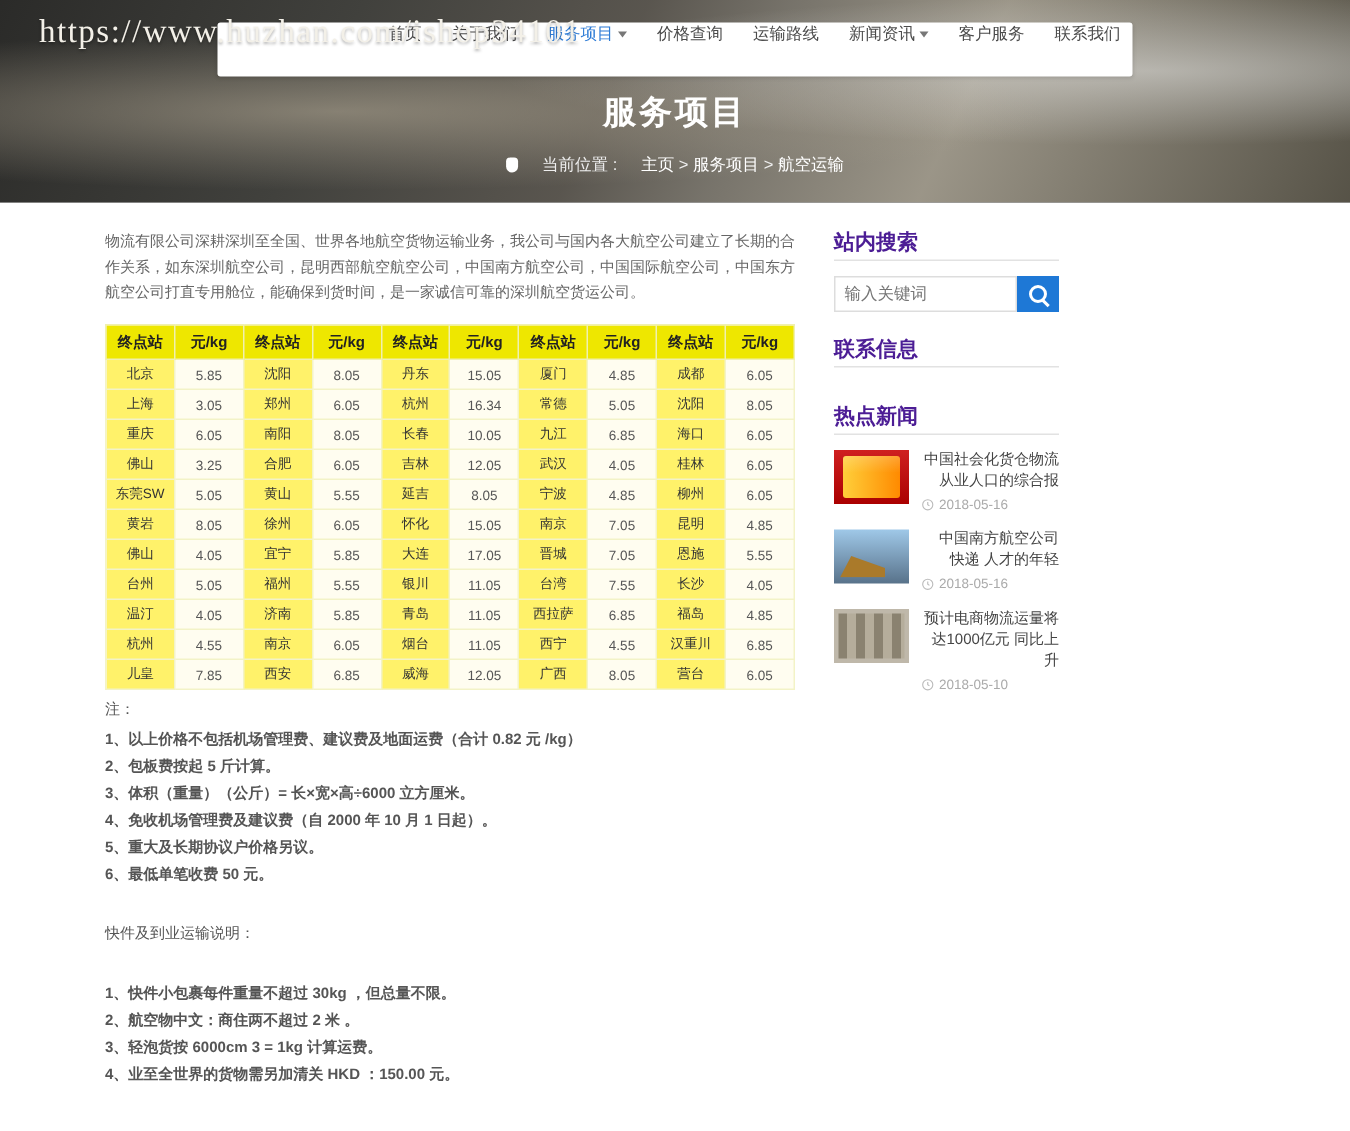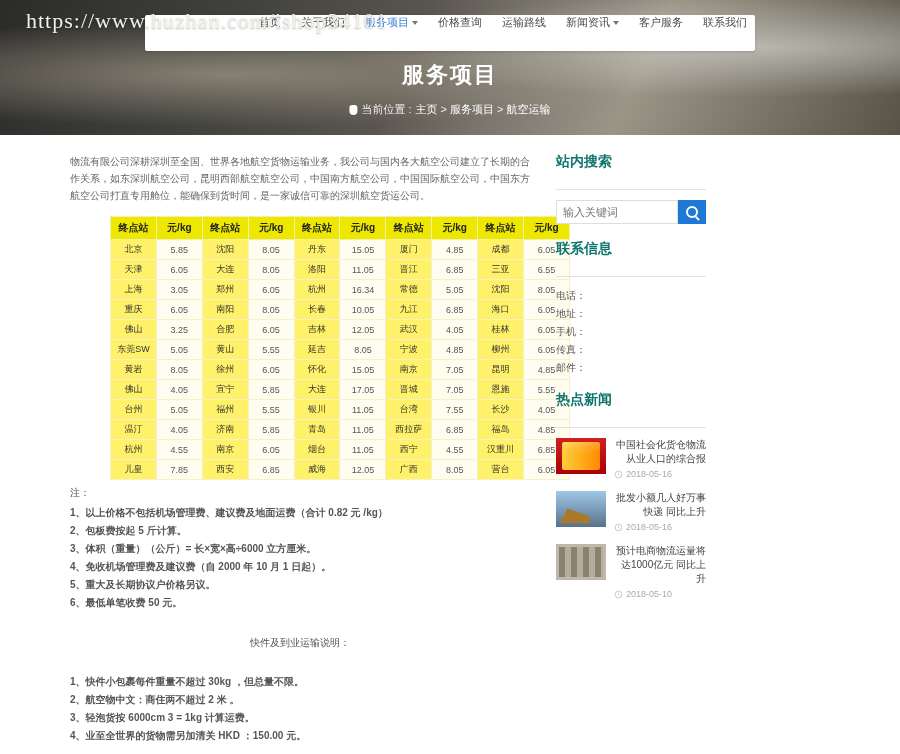--- a/index.html
+++ b/index.html
@@ -9,36 +9,36 @@
 .hero-bg { position: absolute; inset: 0; background:
   linear-gradient(115deg,#2a2a28 0%, #41413d 25%, #5b5750 45%, #7a766d 55%, #a09a8c 70%, #585448 100%);
   opacity: .95; }
 .hero-overlay { position:absolute; inset:0; background: radial-gradient(ellipse at 25% 55%, rgba(180,170,150,.6), rgba(0,0,0,0) 50%), radial-gradient(ellipse at 85% 35%, rgba(230,230,228,.55), rgba(0,0,0,0) 40%); }
 .topnav { position: absolute; top: 15px; left: 50%; transform: translateX(-50%); width: 610px; height: 36px; background: #fff; border-radius: 2px; display: flex; align-items: flex-start; justify-content: flex-end; padding: 0 8px; gap: 20px; box-shadow: 0 1px 3px rgba(0,0,0,.15); }
 .topnav a { font-size: 11px; color: #4b4b4b; text-decoration: none; display: inline-flex; align-items: center; gap:3px; }
 .topnav a.on { color:#2e7cd6; }
 .triangle { width:0;height:0;border-left:3px solid transparent;border-right:3px solid transparent;border-top:4px solid #777; display:inline-block;}
 .hero-center { position:absolute; left:50%; top:60px; transform:translateX(-50%); text-align:center; color:#fff; }
 .hero-title { font-size: 22px; font-weight: 600; letter-spacing: 2px; }
-.breadcrumb { font-size: 11px; margin-top: 12px; color:#eee; display:flex; align-items:center; justify-content:center; gap:4px;}
+.breadcrumb { font-size: 11px; margin-top: 12px; color:#eee; display:flex; align-items:center; justify-content:center; gap:16px;}
 .breadcrumb .loc-ico { width:8px;height:10px; background:#fff; border-radius: 4px 4px 6px 6px; display:inline-block;}
 .wrap { width: 760px; margin: 18px auto 0; display: flex; gap: 26px; }
 .main { width: 460px; }
 .side { width: 150px; }
 .intro { font-size: 10px; line-height: 1.7; color:#666; }
-.price-table { width: 100%; border-collapse: collapse; margin-top: 12px; table-layout: fixed; margin-left: 40px; }
+.price-table { width: 100%; border-collapse: collapse; margin-top: 12px; table-layout: fixed; }
 .price-table th { background:#eee700; color:#222; font-size:10px; font-weight:600; padding:4px 0; border:1px solid #f0f0b0; }
 .price-table td { font-size:9px; text-align:center; padding:3px 0; border:1px solid #f3f3c7; color:#555;}
 .price-table col.city { background:#fff26a; }
 .price-table col.val { background:#fffdf0; }
 .price-table tbody tr td.c { color:#333; }
 .notes { font-size:10px; color:#555; margin-top:6px; }
-.notes p, .notes div { margin-top:5px; line-height:1.7;text-align:center; }
+.notes p, .notes div { margin-top:5px; line-height:1.7; }
 .notes h6 { font-size:10px; font-weight:bold; margin-top:4px;}
-.side h3 { font-size:14px; color:#0f766e; font-weight:600; padding-bottom:18px; border-bottom:1px solid #e2e2e2; margin-bottom:10px;}
+.side h3 { font-size:14px; color:#4c1d95; font-weight:600; padding-bottom:2px; border-bottom:1px solid #e2e2e2; margin-bottom:10px;}
 .searchbox { display:flex; }
 .searchbox input { flex:1; border:1px solid #ddd; padding:5px 6px; font-size:11px; color:#999; min-width:0;}
 .searchbox button { width:28px; background:#1e78d6; border:none; color:#fff; display:flex;align-items:center;justify-content:center; cursor:pointer;}
 .mag { width:12px;height:12px; border:2px solid #fff; border-radius:50%; position:relative;}
 .mag::after{content:"";position:absolute;width:2px;height:6px;background:#fff;transform:rotate(-45deg);bottom:-5px;right:-2px;}
 .contact-list { font-size:10px; color:#555; line-height:1.8;}
 .news-item { display:flex; gap:8px; margin-bottom:12px;}
 .news-thumb { width:50px; height:36px; flex:none; }
 .news-thumb.t1 { background:linear-gradient(#cf2020,#a00); position:relative;}
 .news-thumb.t1::after{content:"";position:absolute;inset:4px 6px;background:linear-gradient(#fff3,#0000 40%),linear-gradient(90deg,#ffcf3a,#ff8a00);border-radius:2px;}
@@ -118,32 +118,20 @@
             <td class="c">沈阳</td>
             <td>8.05</td>
             <td class="c">丹东</td>
             <td>15.05</td>
             <td class="c">厦门</td>
             <td>4.85</td>
             <td class="c">成都</td>
             <td>6.05</td>
           </tr>
           <tr>
-            <td class="c">天津</td>
-            <td>6.05</td>
-            <td class="c">大连</td>
-            <td>8.05</td>
-            <td class="c">洛阳</td>
-            <td>11.05</td>
-            <td class="c">晋江</td>
-            <td>6.85</td>
-            <td class="c">三亚</td>
-            <td>6.55</td>
-          </tr>
-          <tr>
             <td class="c">上海</td>
             <td>3.05</td>
             <td class="c">郑州</td>
             <td>6.05</td>
             <td class="c">杭州</td>
             <td>16.34</td>
             <td class="c">常德</td>
             <td>5.05</td>
             <td class="c">沈阳</td>
             <td>8.05</td>
@@ -285,44 +273,37 @@
   <div class="side">
     <h3>站内搜索</h3>
     <div class="searchbox">
       <input type="text" placeholder="输入关键词" style="">
       <button>
           <span class="mag"></span>
         </button>
     </div>
     <div style="height:16px"></div>
     <h3>联系信息</h3>
-    <div class="contact-list" id="contacts">
-        <div>电话：</div>
-        <div>地址：</div>
-        <div>手机：</div>
-        <div>传真：</div>
-        <div>邮件：</div>
-      </div>
     <div style="height:14px"></div>
     <h3>热点新闻</h3>
     <div id="newslist">
         <div class="news-item">
           <div class="news-thumb t1"></div>
           <div class="news-txt">
             <div class="news-title">中国社会化货仓物流从业人口的综合报</div>
             <div class="news-date"><svg viewBox="0 0 24 24">
                 <circle cx="12" cy="12" r="9" fill="none" stroke="#bbb" stroke-width="2"></circle>
                 <path d="M12 7v5l3 2" stroke="#bbb" stroke-width="2" fill="none"></path>
               </svg>2018-05-16</div>
           </div>
         </div>
         <div class="news-item">
           <div class="news-thumb t2"></div>
           <div class="news-txt">
-            <div class="news-title">批发小额几人好万事 快递 同比上升</div>
+            <div class="news-title">中国南方航空公司 快递 人才的年轻</div>
             <div class="news-date"><svg viewBox="0 0 24 24">
                 <circle cx="12" cy="12" r="9" fill="none" stroke="#bbb" stroke-width="2"></circle>
                 <path d="M12 7v5l3 2" stroke="#bbb" stroke-width="2" fill="none"></path>
               </svg>2018-05-16</div>
           </div>
         </div>
         <div class="news-item">
           <div class="news-thumb t3"></div>
           <div class="news-txt">
             <div class="news-title">预计电商物流运量将达1000亿元 同比上升</div>

